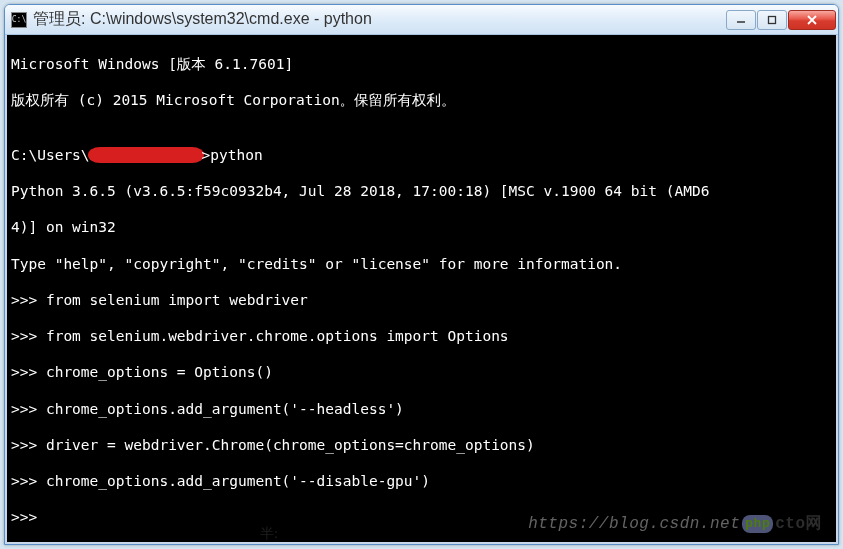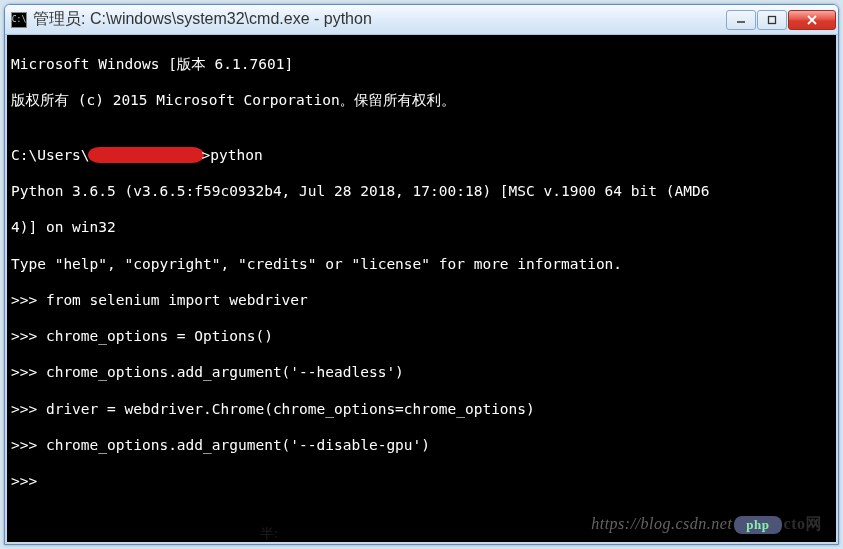--- a/index.html
+++ b/index.html
@@ -99,36 +99,36 @@
       background: #d81f1f;
       border-radius: 12px/8px;
       vertical-align: text-bottom;
       margin: 0 -2px;
     }
     .watermark {
       position: absolute;
       bottom: 8px;
       right: 14px;
       color: rgba(180,180,180,0.55);
-      font-family: Liberation Serif, serif;
+      font-family: Liberation Mono, monospace;
       font-size: 16px;
       font-style: italic;
       letter-spacing: 0.5px;
       display: flex;
-      align-items: flex-end;
+      align-items: center;
       gap: 2px;
       pointer-events: none;
     }
     .watermark .php {
       background: rgba(110,120,170,0.7);
-      color: #86efac;
+      color: #4d7c0f;
       font-style: normal;
       font-weight: bold;
       font-size: 13px;
-      padding: 1px 12px;
+      padding: 1px 3px;
       border-radius: 8px;
     }
     .watermark .cto {
       font-style: normal;
       color: rgba(80,80,80,0.55);
       font-size: 16px;
       font-weight: bold;
     }
     .bottom-caption {
       position: absolute;
@@ -169,20 +169,21 @@
 
   <div class="terminal">
 <span class="line">Microsoft Windows [版本 6.1.7601]</span>
 <span class="line">版权所有 (c) 2015 Microsoft Corporation。保留所有权利。</span>
 <span class="line"></span>
 <span class="line"><span>C:\Users\</span><span class="redact"></span><span>&gt;python</span></span>
 <span class="line">Python 3.6.5 (v3.6.5:f59c0932b4, Jul 28 2018, 17:00:18) [MSC v.1900 64 bit (AMD6</span>
 <span class="line">4)] on win32</span>
 <span class="line">Type "help", "copyright", "credits" or "license" for more information.</span>
 <span class="line"><span>&gt;&gt;&gt; </span><span>from selenium import webdriver</span></span>
+<span class="line"><span>&gt;&gt;&gt; </span><span>from selenium.webdriver.chrome.options import Options</span></span>
 <span class="line"><span>&gt;&gt;&gt; </span><span>chrome_options = Options()</span></span>
 <span class="line"><span>&gt;&gt;&gt; </span><span>chrome_options.add_argument('--headless')</span></span>
 <span class="line"><span>&gt;&gt;&gt; </span><span>driver = webdriver.Chrome(chrome_options=chrome_options)</span></span>
 <span class="line"><span>&gt;&gt;&gt; </span><span>chrome_options.add_argument('--disable-gpu')</span></span>
 <span class="line"><span>&gt;&gt;&gt; </span></span>
     <div class="watermark">
       <span>https://blog.csdn.net</span>
       <span class="php">php</span>
       <span class="cto">cto网</span>
     </div>

